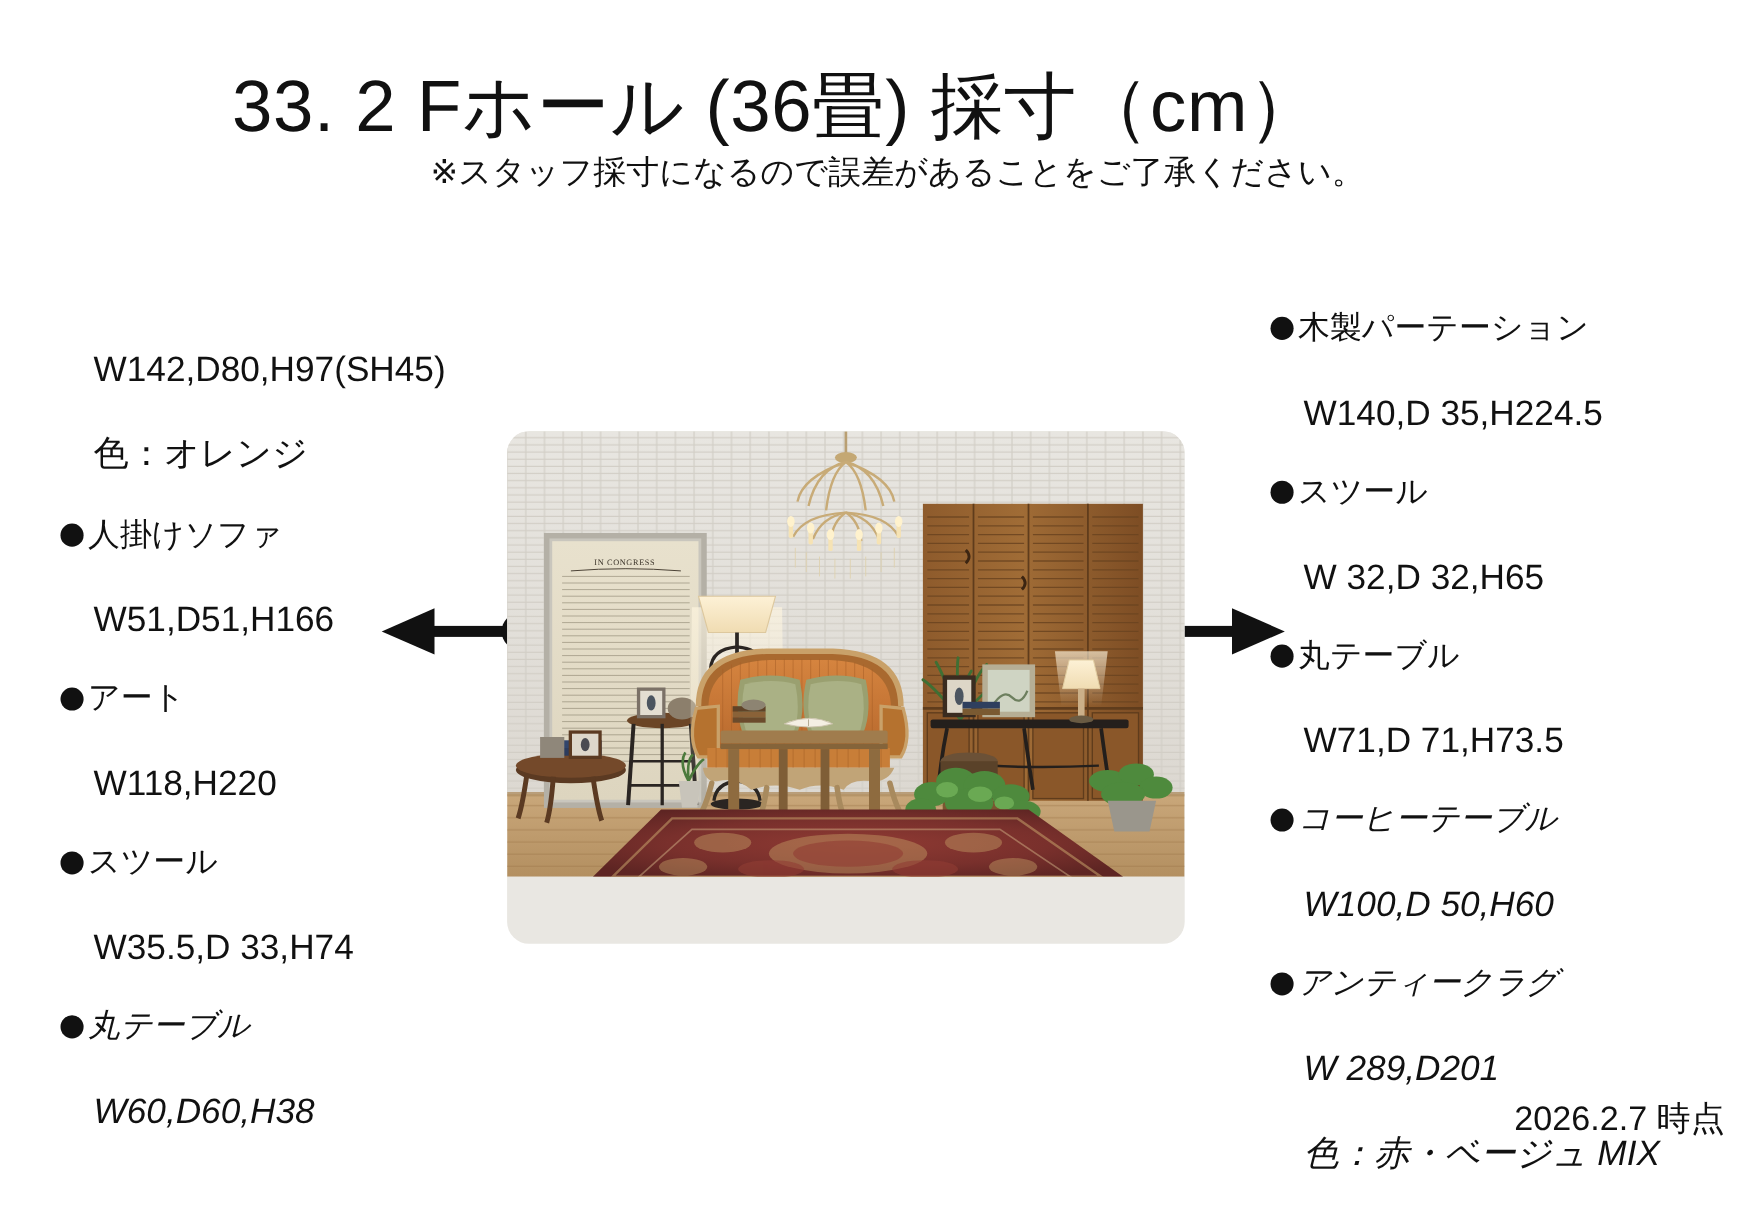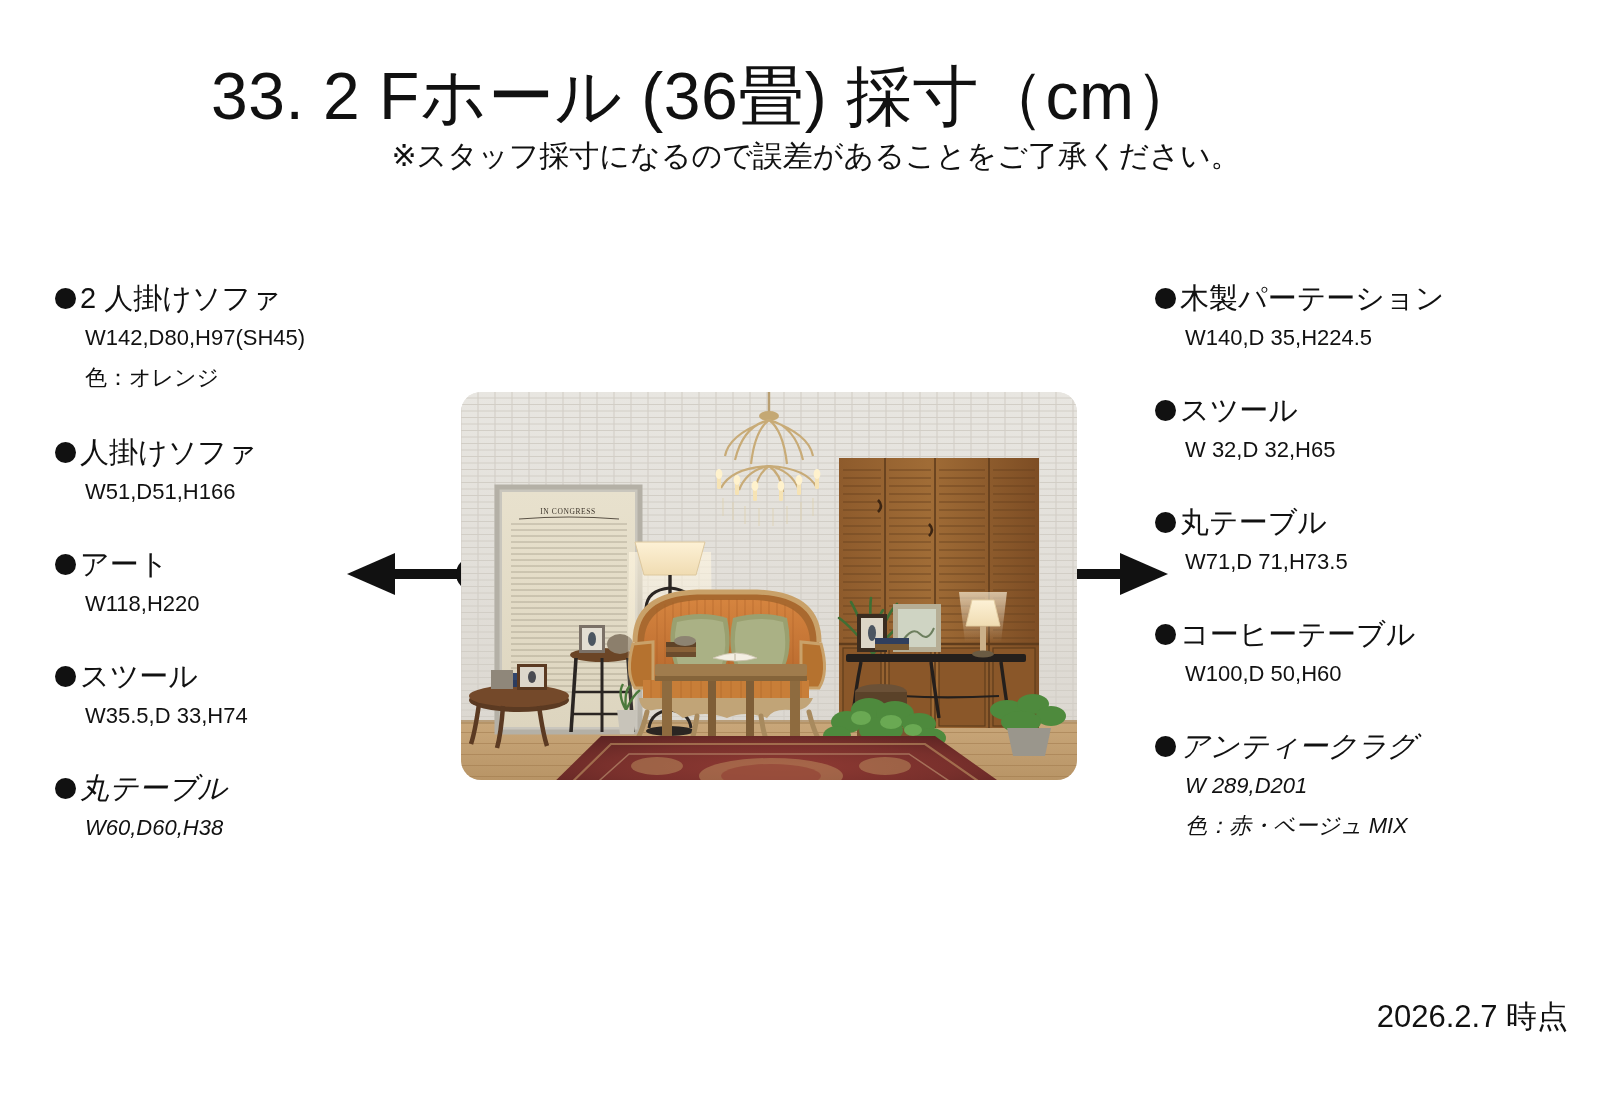--- a/index.html
+++ b/index.html
@@ -46,35 +46,36 @@
     display:flex;align-items:center;
   }
   .bullet{
     display:inline-block;
     width:21px;height:21px;border-radius:50%;
     background:#111;
     margin-right:4px;
     flex:0 0 auto;
   }
   .spec-line{
-    font-size:22px;line-height:40px;
+    font-size:32px;line-height:40px;
     margin-left:30px;
     white-space:nowrap;
+    margin-top:37px;
   }
 
   
   .arrow{position:absolute;}
   .arrow-left{left:345px;top:545px;}
   .arrow-right{left:1025px;top:545px;}
 
   
   .photo{
     position:absolute;
     left:461px;top:392px;
-    width:616px;height:388px;
+    width:616px;height:466px;
     border-radius:20px;
     overflow:hidden;
     background:#e9e7e2;
   }
   .photo svg{display:block;width:616px;height:405px;}
 
   
   .footer-date{
     position:absolute;
     right:32px;top:996px;
@@ -87,24 +88,20 @@
 <body>
 
 <div class="page">
 
   <div class="title">33. 2 Fホール (36畳) 採寸（cm）</div>
   <div class="subtitle">※スタッフ採寸になるので誤差があることをご了承ください。</div>
 
   <div class="col col-left">
 
     <div class="spec">
-      <div class="spec-name">
-        <span class="bullet"></span>
-        <span>2 人掛けソファ</span>
-      </div>
       <div class="spec-line">W142,D80,H97(SH45)</div>
       <div class="spec-line">色：オレンジ</div>
     </div>
 
     <div class="spec" style="margin-top:34px;">
       <div class="spec-name">
         <span class="bullet"></span>
         <span>人掛けソファ</span>
       </div>
       <div class="spec-line">W51,D51,H166</div>
@@ -155,21 +152,21 @@
     </div>
 
     <div class="spec" style="margin-top:32px;">
       <div class="spec-name">
         <span class="bullet"></span>
         <span>丸テーブル</span>
       </div>
       <div class="spec-line">W71,D 71,H73.5</div>
     </div>
 
-    <div class="spec" style="margin-top:32px;">
+    <div class="spec" style="margin-top:32px;font-style:italic;">
       <div class="spec-name">
         <span class="bullet"></span>
         <span>コーヒーテーブル</span>
       </div>
       <div class="spec-line">W100,D 50,H60</div>
     </div>
 
     <div class="spec" style="margin-top:32px;">
       <div class="spec-name">
         <span class="bullet"></span>

